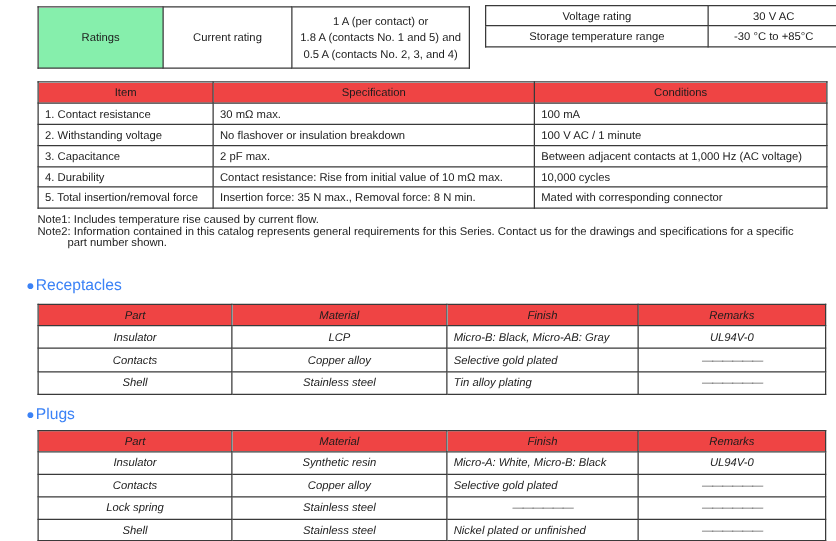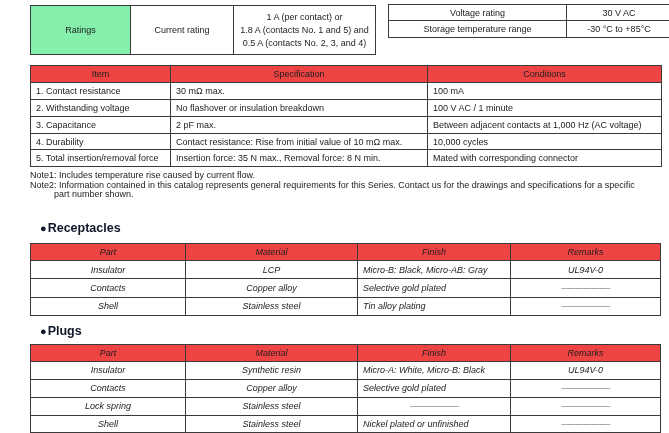--- a/index.html
+++ b/index.html
@@ -23,21 +23,21 @@
   
   .t-spec tr td{height:15.9px;}
   
   .t-parts tr td{height:16.9px;font-style:italic;}
   .t-parts tr.hdr td{height:15.9px;}
   .t-recep tr td{height:17.4px;}
   .t-recep tr.hdr td{height:15.9px;}
   .dash{color:#666;letter-spacing:-1px;text-align:center;}
   .notes{line-height:9.6px;width:606px;white-space:normal;}
   .note2{padding-left:24px;text-indent:-24px;}
-  .heading{font-size:12.5px;font-weight:bold;color:#0f172a;margin-left:19px;}
+  .heading{font-size:12.5px;font-weight:normal;color:#3b82f6;}
   .heading .bullet{font-size:11px;margin-right:1px;}
 </style>
 </head>
 <body>
 
 <div>
 
   <table class="abs t-ratings" style="left:30px;top:5px;width:345px;">
     <colgroup>
         <col style="width:100px">

